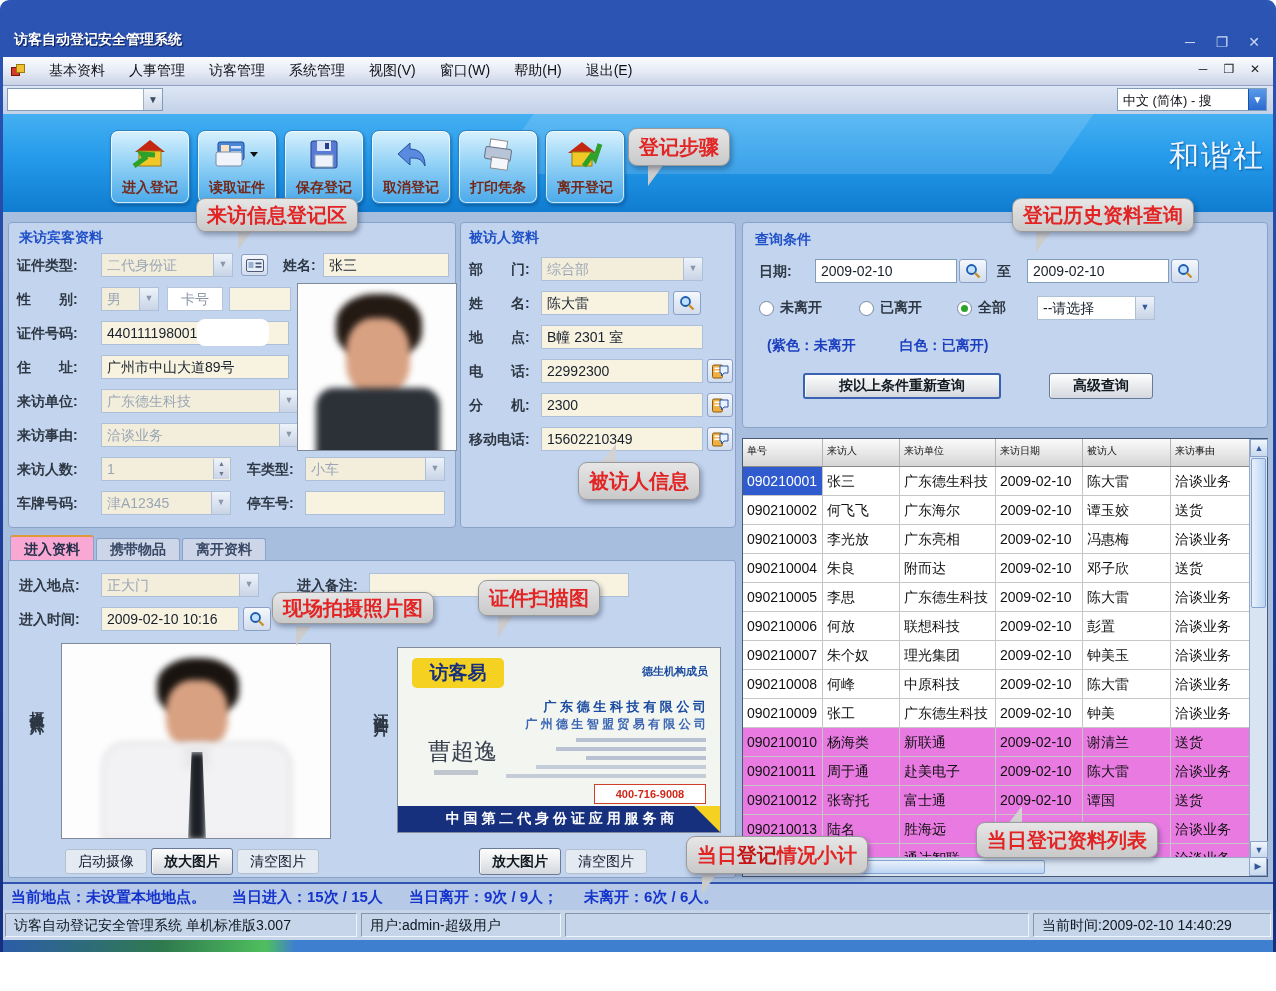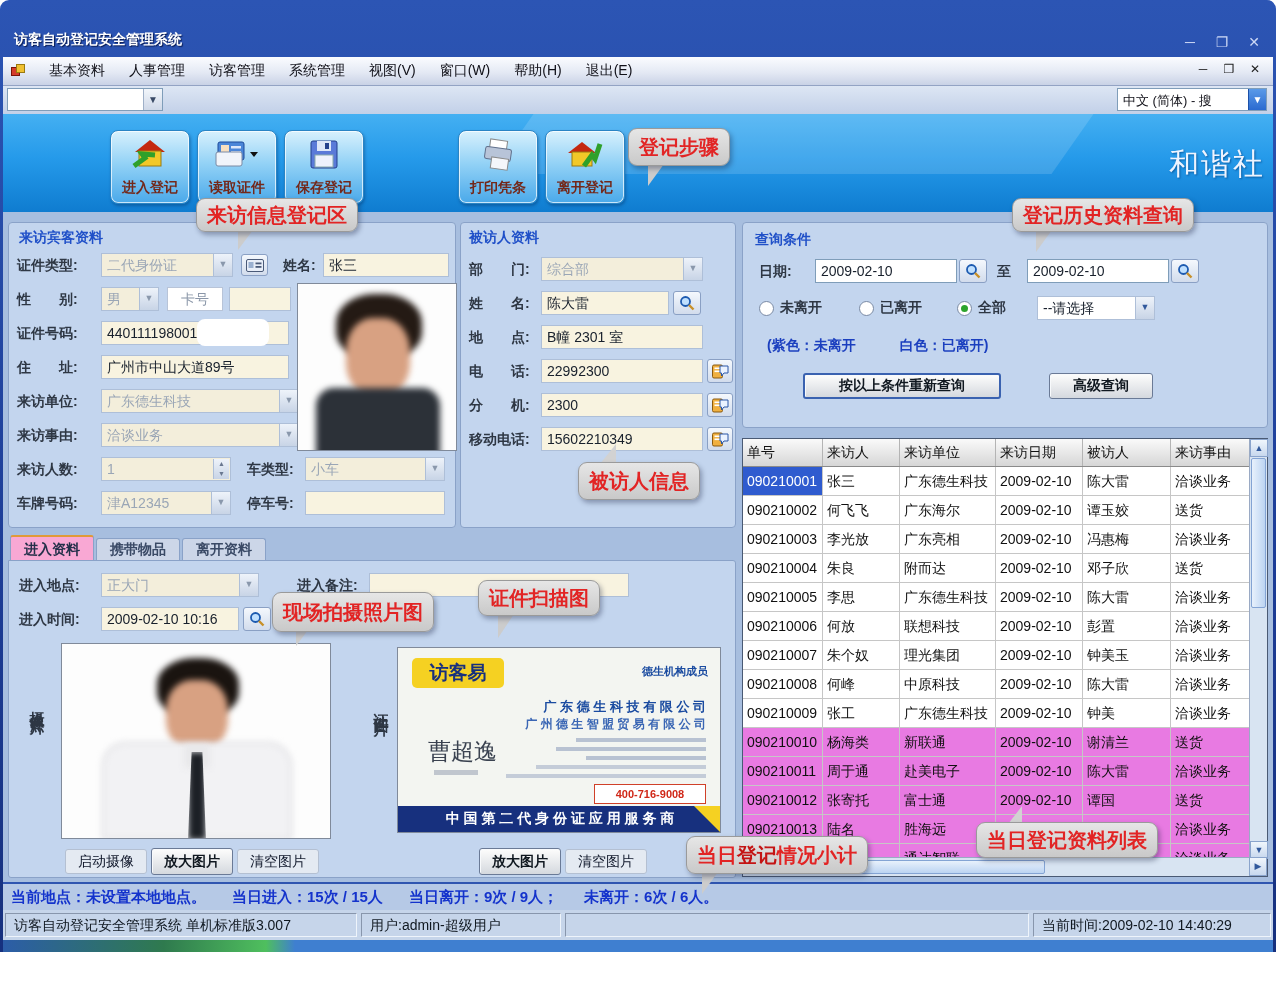--- a/index.html
+++ b/index.html
@@ -30,21 +30,21 @@
   .langbar{position:absolute;right:6px;top:2px;width:150px;height:23px;background:#fff;border:1px solid #7f9db9;display:flex;}
   .langbar .txt{flex:1;font-size:13px;padding:3px 5px;white-space:nowrap;overflow:hidden;color:#101018;}
   .langbar .arrow{width:18px;background:linear-gradient(180deg,#5a9ae8,#2a6ad0);color:#fff;font-size:10px;text-align:center;line-height:21px;border-left:1px solid #1c50a8;}
 
   
   .toolband{left:3px;top:114px;width:1270px;height:98px;background:linear-gradient(180deg,#44b0f2 0%,#259aea 45%,#0f7cd0 100%);overflow:hidden;}
   .toolband .streak{position:absolute;left:520px;top:-30px;width:560px;height:90px;background:rgba(255,255,255,.14);transform:skewX(-35deg);}
   .toolbtn{position:absolute;top:16px;width:80px;height:74px;border-radius:8px;background:linear-gradient(180deg,#d8f1fd 0%,#93d2f6 45%,#4aa9ea 100%);border:1px solid #2a84c4;box-shadow:inset 0 0 0 1px rgba(255,255,255,.7),1px 2px 3px rgba(0,40,90,.35);display:flex;flex-direction:column;align-items:center;justify-content:space-between;padding:5px 2px 6px;}
   .toolbtn .lbl{font-size:14px;font-weight:bold;color:#73281a;white-space:nowrap;}
   .toolbtn .ico{height:38px;display:flex;align-items:center;}
-  .banner{right:8px;top:22px;color:#eef4ff;font-size:30px;letter-spacing:2px;text-shadow:1px 1px 2px #0a5aa0;white-space:nowrap;margin-top:8px;}
+  .banner{right:8px;top:22px;color:#eef4ff;font-size:30px;letter-spacing:2px;text-shadow:1px 1px 2px #0a5aa0;white-space:nowrap;}
 
   
   .client{left:3px;top:212px;width:1270px;height:698px;background:#a7bedf;}
 
   
   .panel{position:absolute;background:#c3d5ee;border:1px solid #8aa2c8;border-radius:4px;}
   .panel-title{position:absolute;font-size:14px;font-weight:bold;color:#2050c8;}
   .flabel{position:absolute;font-size:14px;font-weight:bold;color:#2e3744;white-space:nowrap;}
   .field{position:absolute;background:#f8f3e0;border:1px solid #aebfd8;font-size:14px;color:#18202c;padding:3px 5px;white-space:nowrap;overflow:hidden;}
   .field.white{background:#fff;border-color:#7f9db9;}
@@ -66,21 +66,21 @@
   .radio{position:absolute;display:flex;align-items:center;gap:6px;font-size:14px;font-weight:bold;color:#2e3744;}
   .radio .dot{width:15px;height:15px;border-radius:50%;background:#fff;border:1px solid #7a8aa4;position:relative;}
   .radio.sel .dot::after{content:"";position:absolute;left:3px;top:3px;width:7px;height:7px;border-radius:50%;background:#2ca42c;}
   .legend{position:absolute;font-size:14px;font-weight:bold;color:#1b3fbf;display:flex;gap:44px;}
   .xpbtn{position:absolute;background:linear-gradient(180deg,#fdfdfc,#e7e9ec 55%,#d4d8de);border:1px solid #6a7a96;border-radius:3px;font-size:14px;font-weight:bold;color:#101820;text-align:center;display:flex;align-items:center;justify-content:center;box-shadow:1px 1px 0 #f8fafc inset;}
   .xpbtn.dim{background:#e4eaf2;border-color:#b4c0d2;color:#0f172a;font-weight:normal;box-shadow:none;}
 
   
   .vtable{position:absolute;left:742px;top:226px;width:526px;height:439px;background:#fff;border:1px solid #4a5a74;}
   .thead{display:flex;height:28px;background:linear-gradient(180deg,#fafafa,#d6d6d6);border-bottom:1px solid #8a8a8a;}
-  .thc{font-size:14px;color:#101010;padding:5px 4px 2px;border-right:1px solid #b4b4b4;white-space:nowrap;overflow:hidden;}
+  .thc{font-size:10px;color:#101010;padding:5px 4px 2px;border-right:1px solid #b4b4b4;white-space:nowrap;overflow:hidden;}
   .rows{height:392px;overflow:hidden;}
   .trow{display:flex;height:29px;background:#fff;}
   .trow.purple{background:#e87ae2;}
   .tcell{font-size:14px;color:#101010;line-height:28px;padding:0 4px;border-right:1px solid #c6c6c6;border-bottom:1px solid #c6c6c6;white-space:nowrap;overflow:hidden;}
   .trow.selected .c0{background:#2f5bcf;color:#fff;}
   .c0{width:80px;}.c1{width:77px;}.c2{width:96px;}.c3{width:87px;}.c4{width:88px;}.c5{width:80px;}
   .vscroll{position:absolute;right:0;top:0;width:18px;height:420px;background:#d8e4f2;border-left:1px solid #9aaac4;}
   .sbtn{width:18px;height:18px;background:linear-gradient(180deg,#f0f6fc,#c8d8ee);border:1px solid #8aa4cc;color:#31599c;font-size:9px;text-align:center;line-height:16px;}
   .vthumb{position:absolute;left:1px;top:19px;width:15px;height:150px;background:linear-gradient(90deg,#e8f1fc,#bcd4f2);border:1px solid #84a4d4;border-radius:2px;}
   .hscroll{position:absolute;left:0;bottom:0;width:508px;height:19px;background:#d8e4f2;border-top:1px solid #9aaac4;display:flex;}
@@ -178,20 +178,28 @@
     <div class="toolbtn" style="left:281px;">
       <div class="ico">
         <svg width="34" height="34" viewBox="0 0 34 34">
             <rect x="4" y="3" width="26" height="27" rx="2" fill="#5a7ad8" stroke="#24408c"></rect>
             <rect x="10" y="3" width="14" height="10" fill="#dce6f8"></rect>
             <rect x="18" y="5" width="4" height="6" fill="#24408c"></rect>
             <rect x="8" y="17" width="18" height="12" fill="#eef2fc" stroke="#8aa"></rect>
           </svg>
       </div>
       <div class="lbl">保存登记</div>
+    </div>
+    <div class="toolbtn" style="left:368px;">
+      <div class="ico">
+        <svg width="38" height="34" viewBox="0 0 38 34">
+            <path d="M6 16 L18 5 L18 11 C30 11 33 20 33 28 C29 20 25 20 18 20 L18 27 Z" fill="#5a8ae0" stroke="#24509c"></path>
+          </svg>
+      </div>
+      <div class="lbl">取消登记</div>
     </div>
     <div class="toolbtn" style="left:455px;">
       <div class="ico">
         <svg width="36" height="34" viewBox="0 0 36 34">
             <rect x="10" y="2" width="17" height="10" fill="#fff" stroke="#8a8a8a" transform="rotate(8 18 7)"></rect>
             <rect x="5" y="10" width="26" height="12" rx="2" fill="#b8c4d8" stroke="#60708c" transform="rotate(8 18 16)"></rect>
             <rect x="11" y="20" width="17" height="11" fill="#f4f6fa" stroke="#8a8a8a" transform="rotate(8 19 25)"></rect>
           </svg>
       </div>
       <div class="lbl">打印凭条</div>
@@ -589,21 +597,21 @@
 
   <div class="callout" style="left:196px;top:198px;height:34px;">来访信息登记区</div>
   <div class="ctail" style="left:238px;top:230px;border-width:20px 15px 0 0;border-color:#cccccc transparent transparent transparent;"></div>
 
   <div class="callout" style="left:1012px;top:198px;height:34px;">登记历史资料查询</div>
   <div class="ctail" style="left:1036px;top:230px;border-width:22px 16px 0 0;border-color:#cccccc transparent transparent transparent;"></div>
 
   <div class="callout" style="left:578px;top:462px;height:38px;">被访人信息</div>
   <div class="ctail" style="left:600px;top:444px;border-width:0 0 20px 16px;border-color:transparent transparent #d2d2d2 transparent;"></div>
 
-  <div class="callout" style="left:272px;top:592px;height:40px;">现场拍摄照片图</div>
+  <div class="callout" style="left:272px;top:592px;height:32px;">现场拍摄照片图</div>
   <div class="ctail" style="left:296px;top:626px;border-width:20px 15px 0 0;border-color:#cccccc transparent transparent transparent;"></div>
 
   <div class="callout" style="left:478px;top:580px;height:36px;">证件扫描图</div>
   <div class="ctail" style="left:498px;top:614px;border-width:24px 16px 0 0;border-color:#cccccc transparent transparent transparent;"></div>
 
   <div class="callout" style="left:686px;top:836px;height:38px;">
     <span>当日</span>
       <span style="font-weight:900;color:#c41414;">登记</span>
       <span>情况小计</span>
   </div>

